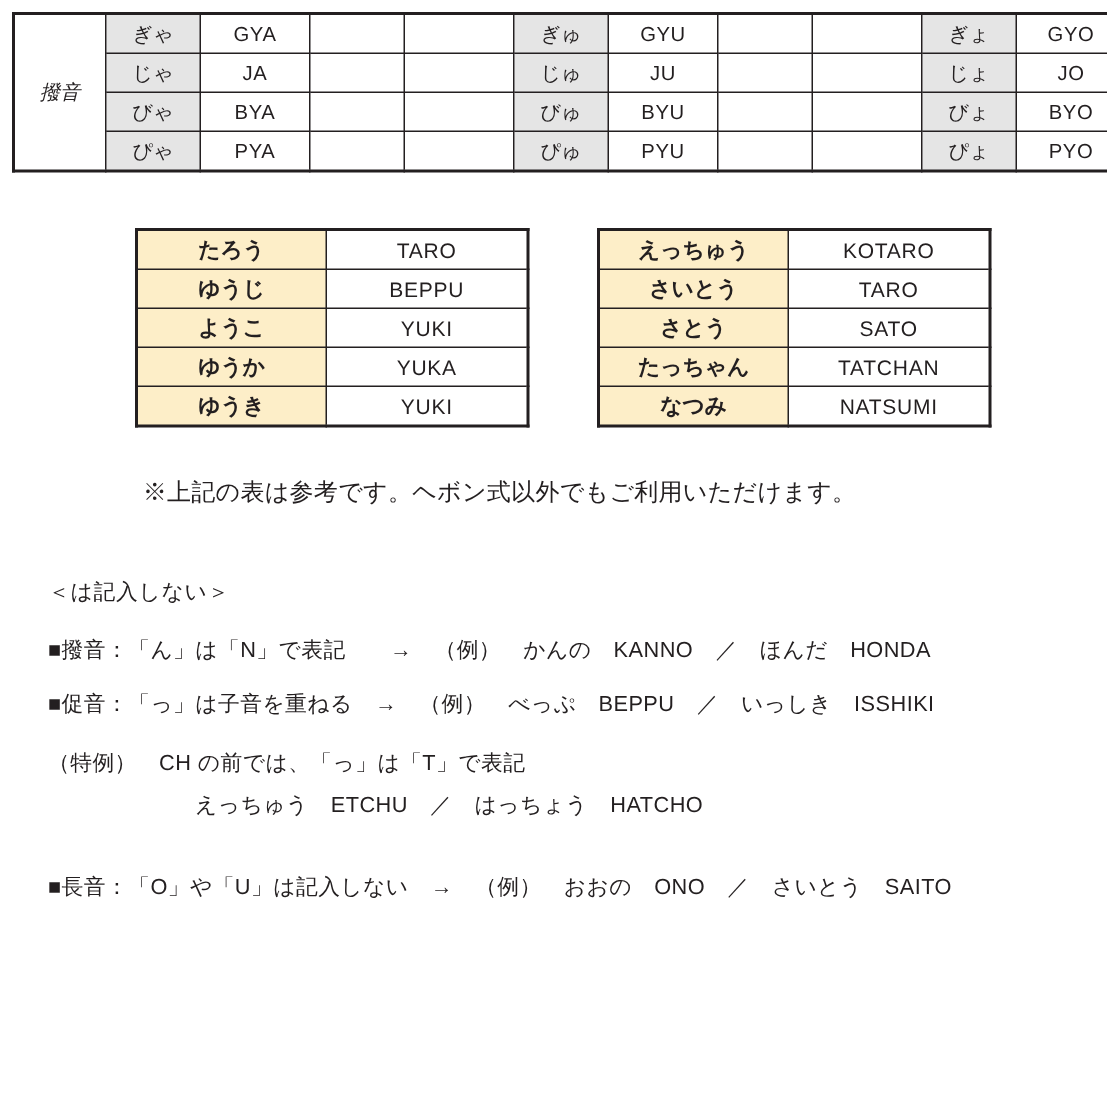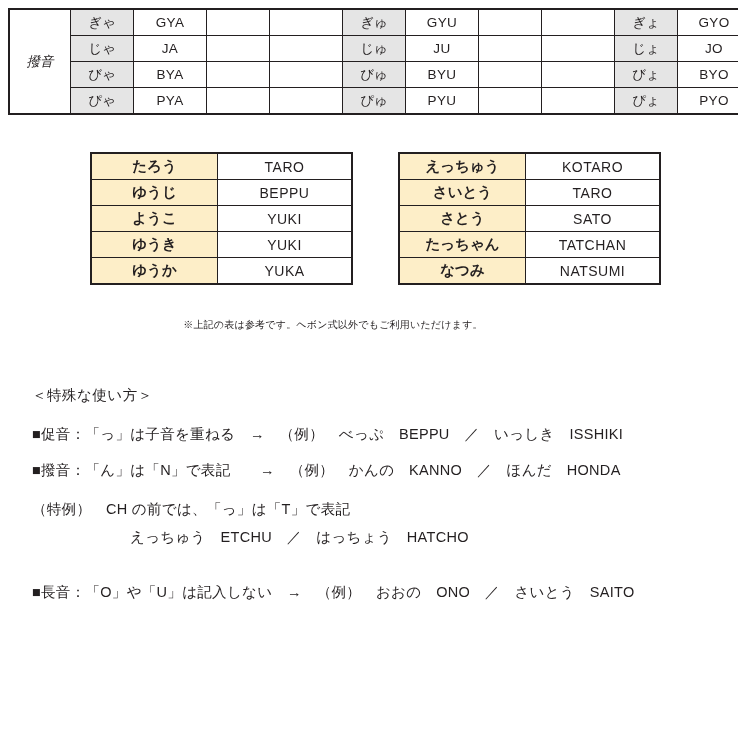--- a/index.html
+++ b/index.html
@@ -94,21 +94,21 @@
     letter-spacing: 0.5px;
   }
 
   
   .note {
     position: absolute;
     left: 0;
     top: 318px;
     width: 666px;
     text-align: center;
-    font-size: 10px;
+    font-size: 16px;
     letter-spacing: 0.2px;
   }
 
   
   .usage {
     position: absolute;
     left: 32px;
     top: 388px;
     width: 690px;
     font-size: 14.5px;
@@ -209,27 +209,27 @@
       </tr>
       <tr>
         <td class="n-kana">ゆうじ</td>
         <td class="n-romaji">BEPPU</td>
       </tr>
       <tr>
         <td class="n-kana">ようこ</td>
         <td class="n-romaji">YUKI</td>
       </tr>
       <tr>
+        <td class="n-kana">ゆうか</td>
+        <td class="n-romaji">YUKA</td>
+      </tr>
+      <tr>
         <td class="n-kana">ゆうき</td>
         <td class="n-romaji">YUKI</td>
       </tr>
-      <tr>
-        <td class="n-kana">ゆうか</td>
-        <td class="n-romaji">YUKA</td>
-      </tr>
     </tbody>
   </table>
 
   <table class="names right">
     <tbody>
       <tr>
         <td class="n-kana">えっちゅう</td>
         <td class="n-romaji">KOTARO</td>
       </tr>
       <tr>
@@ -249,19 +249,19 @@
         <td class="n-romaji">NATSUMI</td>
       </tr>
     </tbody>
   </table>
 
 </div>
 
 <div class="note">※上記の表は参考です。ヘボン式以外でもご利用いただけます。</div>
 
 <div class="usage">
-  <div class="heading">＜特殊な使い方＞</div>
+  <div class="heading">＜は記入しない＞</div>
+  <div class="rule">■撥音：「ん」は「N」で表記　　→　（例）　かんの　KANNO　／　ほんだ　HONDA</div>
   <div class="rule">■促音：「っ」は子音を重ねる　→　（例）　べっぷ　BEPPU　／　いっしき　ISSHIKI</div>
-  <div class="rule">■撥音：「ん」は「N」で表記　　→　（例）　かんの　KANNO　／　ほんだ　HONDA</div>
   <div class="exception-title">（特例）　CH の前では、「っ」は「T」で表記</div>
   <div class="exception-body">えっちゅう　ETCHU　／　はっちょう　HATCHO</div>
   <div class="rule-long">■長音：「O」や「U」は記入しない　→　（例）　おおの　ONO　／　さいとう　SAITO</div>
 </div>
 
 </body></html>

